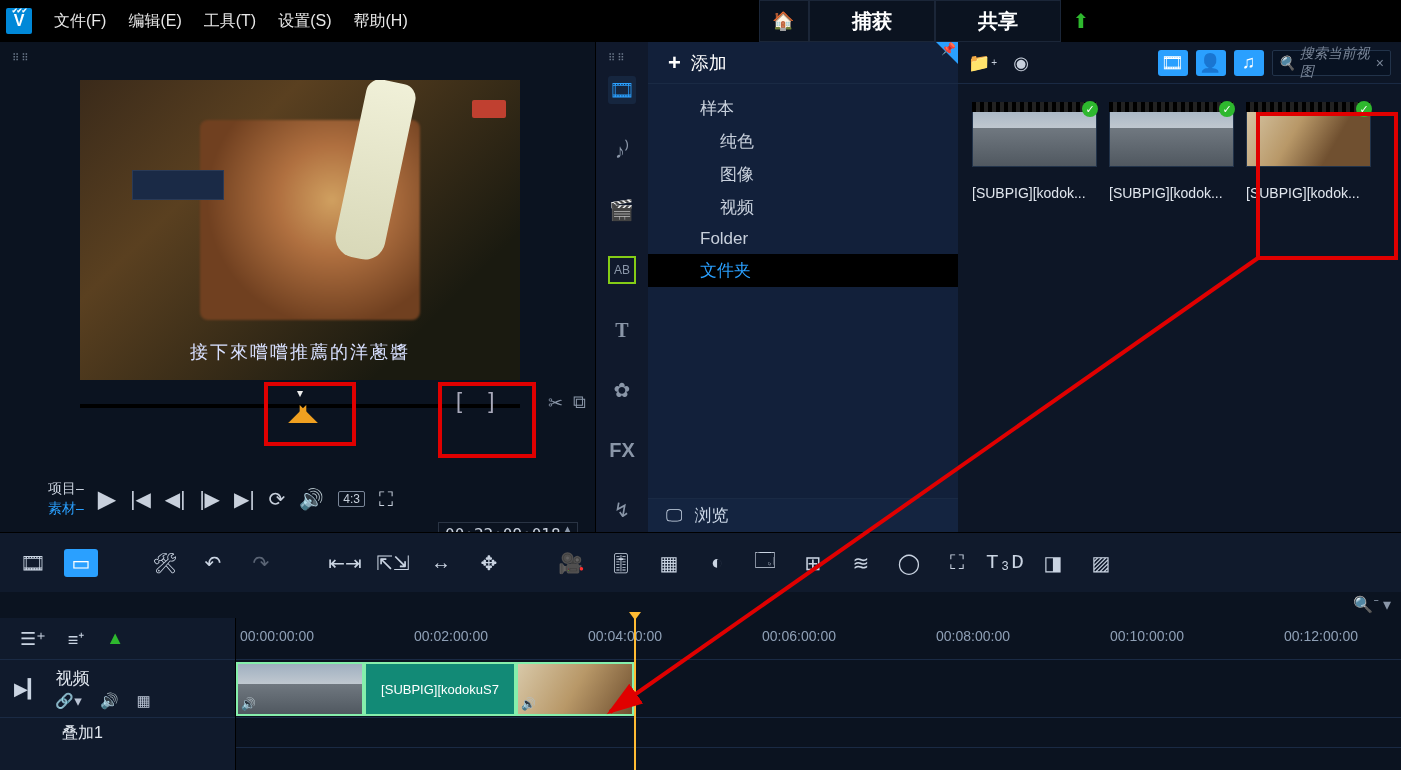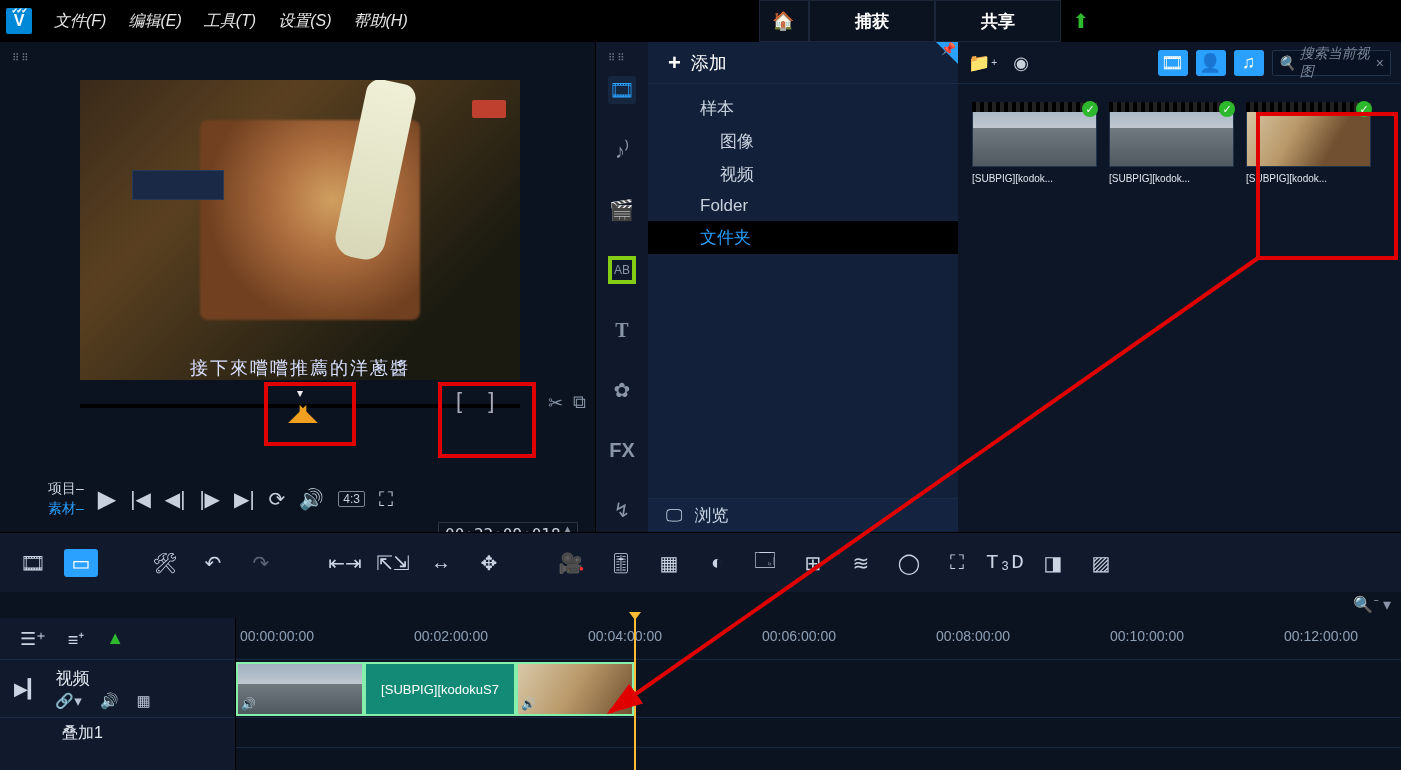--- a/index.html
+++ b/index.html
@@ -2,35 +2,35 @@
 <html><head>
 <meta charset="utf-8">
 <style>
 * { margin: 0; padding: 0; box-sizing: border-box; user-select: none; }
 body { width: 1401px; height: 770px; background: #0b1320; color: #c8d0dc; font-family: "Microsoft YaHei", Arial, sans-serif; font-size: 14px; overflow: hidden; position: relative; }
 
 
 .menubar { height: 42px; background: #000; display: flex; align-items: center; padding: 0 6px; gap: 22px; font-size: 16px; color: #e8e8e8; }
 .logo { width: 26px; height: 26px; background: #0088d8; display: flex; align-items: center; justify-content: center; border-radius: 2px; font-weight: bold; color: #fff; position: relative; }
 .logo:before { content:"✔✔✔"; font-size:7px; position:absolute; top:-1px; color:#fff; letter-spacing:-1px; }
-.menuitem { cursor: pointer; font-style: italic; }
+.menuitem { cursor: pointer; }
 
 .modebar { position: absolute; top: 0; right: 0; height: 42px; display: flex; }
 .modebar .homebtn { width: 50px; background:#0b1320; border:1px solid #1b2638; display:flex; align-items:center; justify-content:center; font-size:18px; }
-.modebar .tab { width: 126px; background:#0b1320; border:1px solid #1b2638; display:flex; align-items:center; justify-content:center; font-size:17px; font-weight:bold; color:#fff; }
+.modebar .tab { width: 126px; background:#0b1320; border:1px solid #1b2638; display:flex; align-items:center; justify-content:center; font-size:20px; font-weight:bold; color:#fff; }
 .modebar .tab.active { background:#0a8cff; }
 .modebar .upload { width:40px; display:flex; align-items:center; justify-content:center; color:#2eb82e; font-size:20px; }
 .modebar .spacer { width: 300px; background:#000; border-bottom:1px solid #000; }
 
 
 .dots { color:#6d7a8c; font-size:10px; letter-spacing:2px; padding:4px 8px; }
 
 
 .preview-panel { position:absolute; top:42px; left:0; width:596px; height:490px; background:#0b1320; border-right:1px solid #000; }
-.preview-img { position:absolute; top:38px; left:80px; width:440px; height:300px; background: linear-gradient(135deg,#3a2a1a,#5a4020 30%,#1a1a10 80%); display:flex; align-items:flex-end; justify-content:center; color:#d8e0ff; font-size:18px; letter-spacing:2px; padding-bottom:0; overflow:hidden; }
+.preview-img { position:absolute; top:38px; left:80px; width:440px; height:300px; background: linear-gradient(135deg,#3a2a1a,#5a4020 30%,#1a1a10 80%); display:flex; align-items:flex-end; justify-content:center; color:#d8e0ff; font-size:18px; letter-spacing:2px; padding-bottom:16px; overflow:hidden; }
 .preview-img .overlay-box { position:absolute; top:90px; left:52px; width:92px; height:30px; background:#1a2a46; border:1px solid #2a3a56; }
 .preview-img .hd-badge { position:absolute; top:20px; right:14px; width:34px; height:18px; background:#c04030; border-radius:2px; }
 .preview-food { position:absolute; top:40px; left:120px; width:220px; height:200px; background:radial-gradient(circle at 60% 40%, #d0a060 0%, #b07040 30%, #704020 70%); border-radius:8px; filter:blur(1px); }
 .preview-bottle { position:absolute; top:0; right:120px; width:50px; height:180px; background:linear-gradient(#f0f0d8,#d8d8b8); transform:rotate(12deg); border-radius:14px 14px 20px 20px; }
 
 .trim-bar { position:absolute; top:346px; left:80px; width:440px; height:36px; display:flex; align-items:center; }
 .trim-track { flex:1; height:4px; background:#000; }
 .trim-marker { width:60px; text-align:center; }
 .trim-marker .playhead-top { display:block; color:#eee; font-size:12px; }
 .trim-marker .handles { color:#f0a020; font-size:22px; font-weight:bold; letter-spacing:-6px; }
@@ -75,21 +75,21 @@
 .lib-toolbar .search { flex:1; height:26px; background:#081222; border:1px solid #22334a; border-radius:2px; display:flex; align-items:center; padding:0 6px; color:#7a8698; max-width:175px; margin-left:auto; font-style:italic; }
 .lib-toolbar .search .x { margin-left:auto; font-style:normal; font-size:14px; }
 
 .thumbs { display:flex; gap:12px; padding:18px 14px; }
 .thumb { width:125px; }
 .thumb .img { width:125px; height:65px; background:#3a4a5a; position:relative; border:1px solid #22334a; }
 .thumb .img .film { position:absolute; top:-1px; left:-1px; right:-1px; height:10px; background:repeating-linear-gradient(90deg,#000 0,#000 4px,#222 4px,#222 8px); }
 .thumb .img .check { position:absolute; top:-2px; right:-2px; width:16px; height:16px; background:#2eb82e; border-radius:50%; color:#fff; font-size:11px; text-align:center; line-height:16px; }
 .thumb .city { background:linear-gradient(#a0b0c0 0%,#c0c8d0 40%,#707880 40%,#505860 100%); }
 .thumb .room { background:linear-gradient(120deg,#d8c8a8,#b89868 40%,#705030 70%); }
-.thumb .cap { margin-top:6px; font-size:10px; color:#e0e6ee; white-space:nowrap; overflow:hidden; text-overflow:ellipsis; }
+.thumb .cap { margin-top:18px; font-size:14px; color:#e0e6ee; white-space:nowrap; overflow:hidden; text-overflow:ellipsis; }
 
 
 .tl-toolbar { position:absolute; top:532px; left:0; right:0; height:60px; background:#101a2c; display:flex; align-items:center; padding:0 16px; gap:50px; border-top:1px solid #000; }
 .tl-toolbar .group { display:flex; gap:14px; align-items:center; }
 .tl-toolbar .tico { width:34px; height:28px; display:flex; align-items:center; justify-content:center; color:#cad4e2; font-size:20px; }
 .tl-toolbar .tico.sel { background:#2aa0ff; border-radius:3px; color:#fff; }
 .tl-toolbar .tico.red:after { content:"●"; color:#ff3030; font-size:8px; position:relative; top:6px; left:-4px; }
 .tl-toolbar .t3d { font-family:Liberation Mono, monospace; font-size:21px; }
 
 .zoom-row { position:absolute; top:594px; right:10px; height:20px; display:flex; align-items:center; gap:4px; color:#8a96a8; font-size:16px; }
@@ -190,34 +190,35 @@
     <span>00:22:09:018</span><span class="spin">▲<br>▼</span>
   </div>
 </div>
 
 <div class="library">
   <div class="dots" style="position:absolute;top:6px;left:4px">⠿⠿</div>
   <div class="lib-icon-col">
     <div class="ic active">🎞</div>
     <div class="ic">♪⁾</div>
     <div class="ic">🎬</div>
-    <div class="ic" style="border:4px solid #84cc16;font-size:12px;padding:0 2px">AB</div>
+    <div class="ic" style="border:2px solid #84cc16;font-size:12px;padding:0 2px">AB</div>
     <div class="ic" style="font-weight:bold;font-family:serif">T</div>
     <div class="ic">✿</div>
     <div class="ic" style="font-weight:bold">FX</div>
     <div class="ic">↯</div>
   </div>
   <div class="lib-tree">
     <div class="lib-add">
       <span class="plus">+</span>
       <span>添加</span>
     </div>
     <div class="pin-corner"></div>
     <div class="tree">
       <div class="row l2">样本</div>
+      <div class="row l3">纯色</div>
       <div class="row l3">图像</div>
       <div class="row l3">视频</div>
       <div class="row l2">Folder</div>
       <div class="row l2 sel">文件夹</div>
     </div>
     <div class="lib-browse">
       <span>🖵</span>
       <span>浏览</span>
     </div>
   </div>

